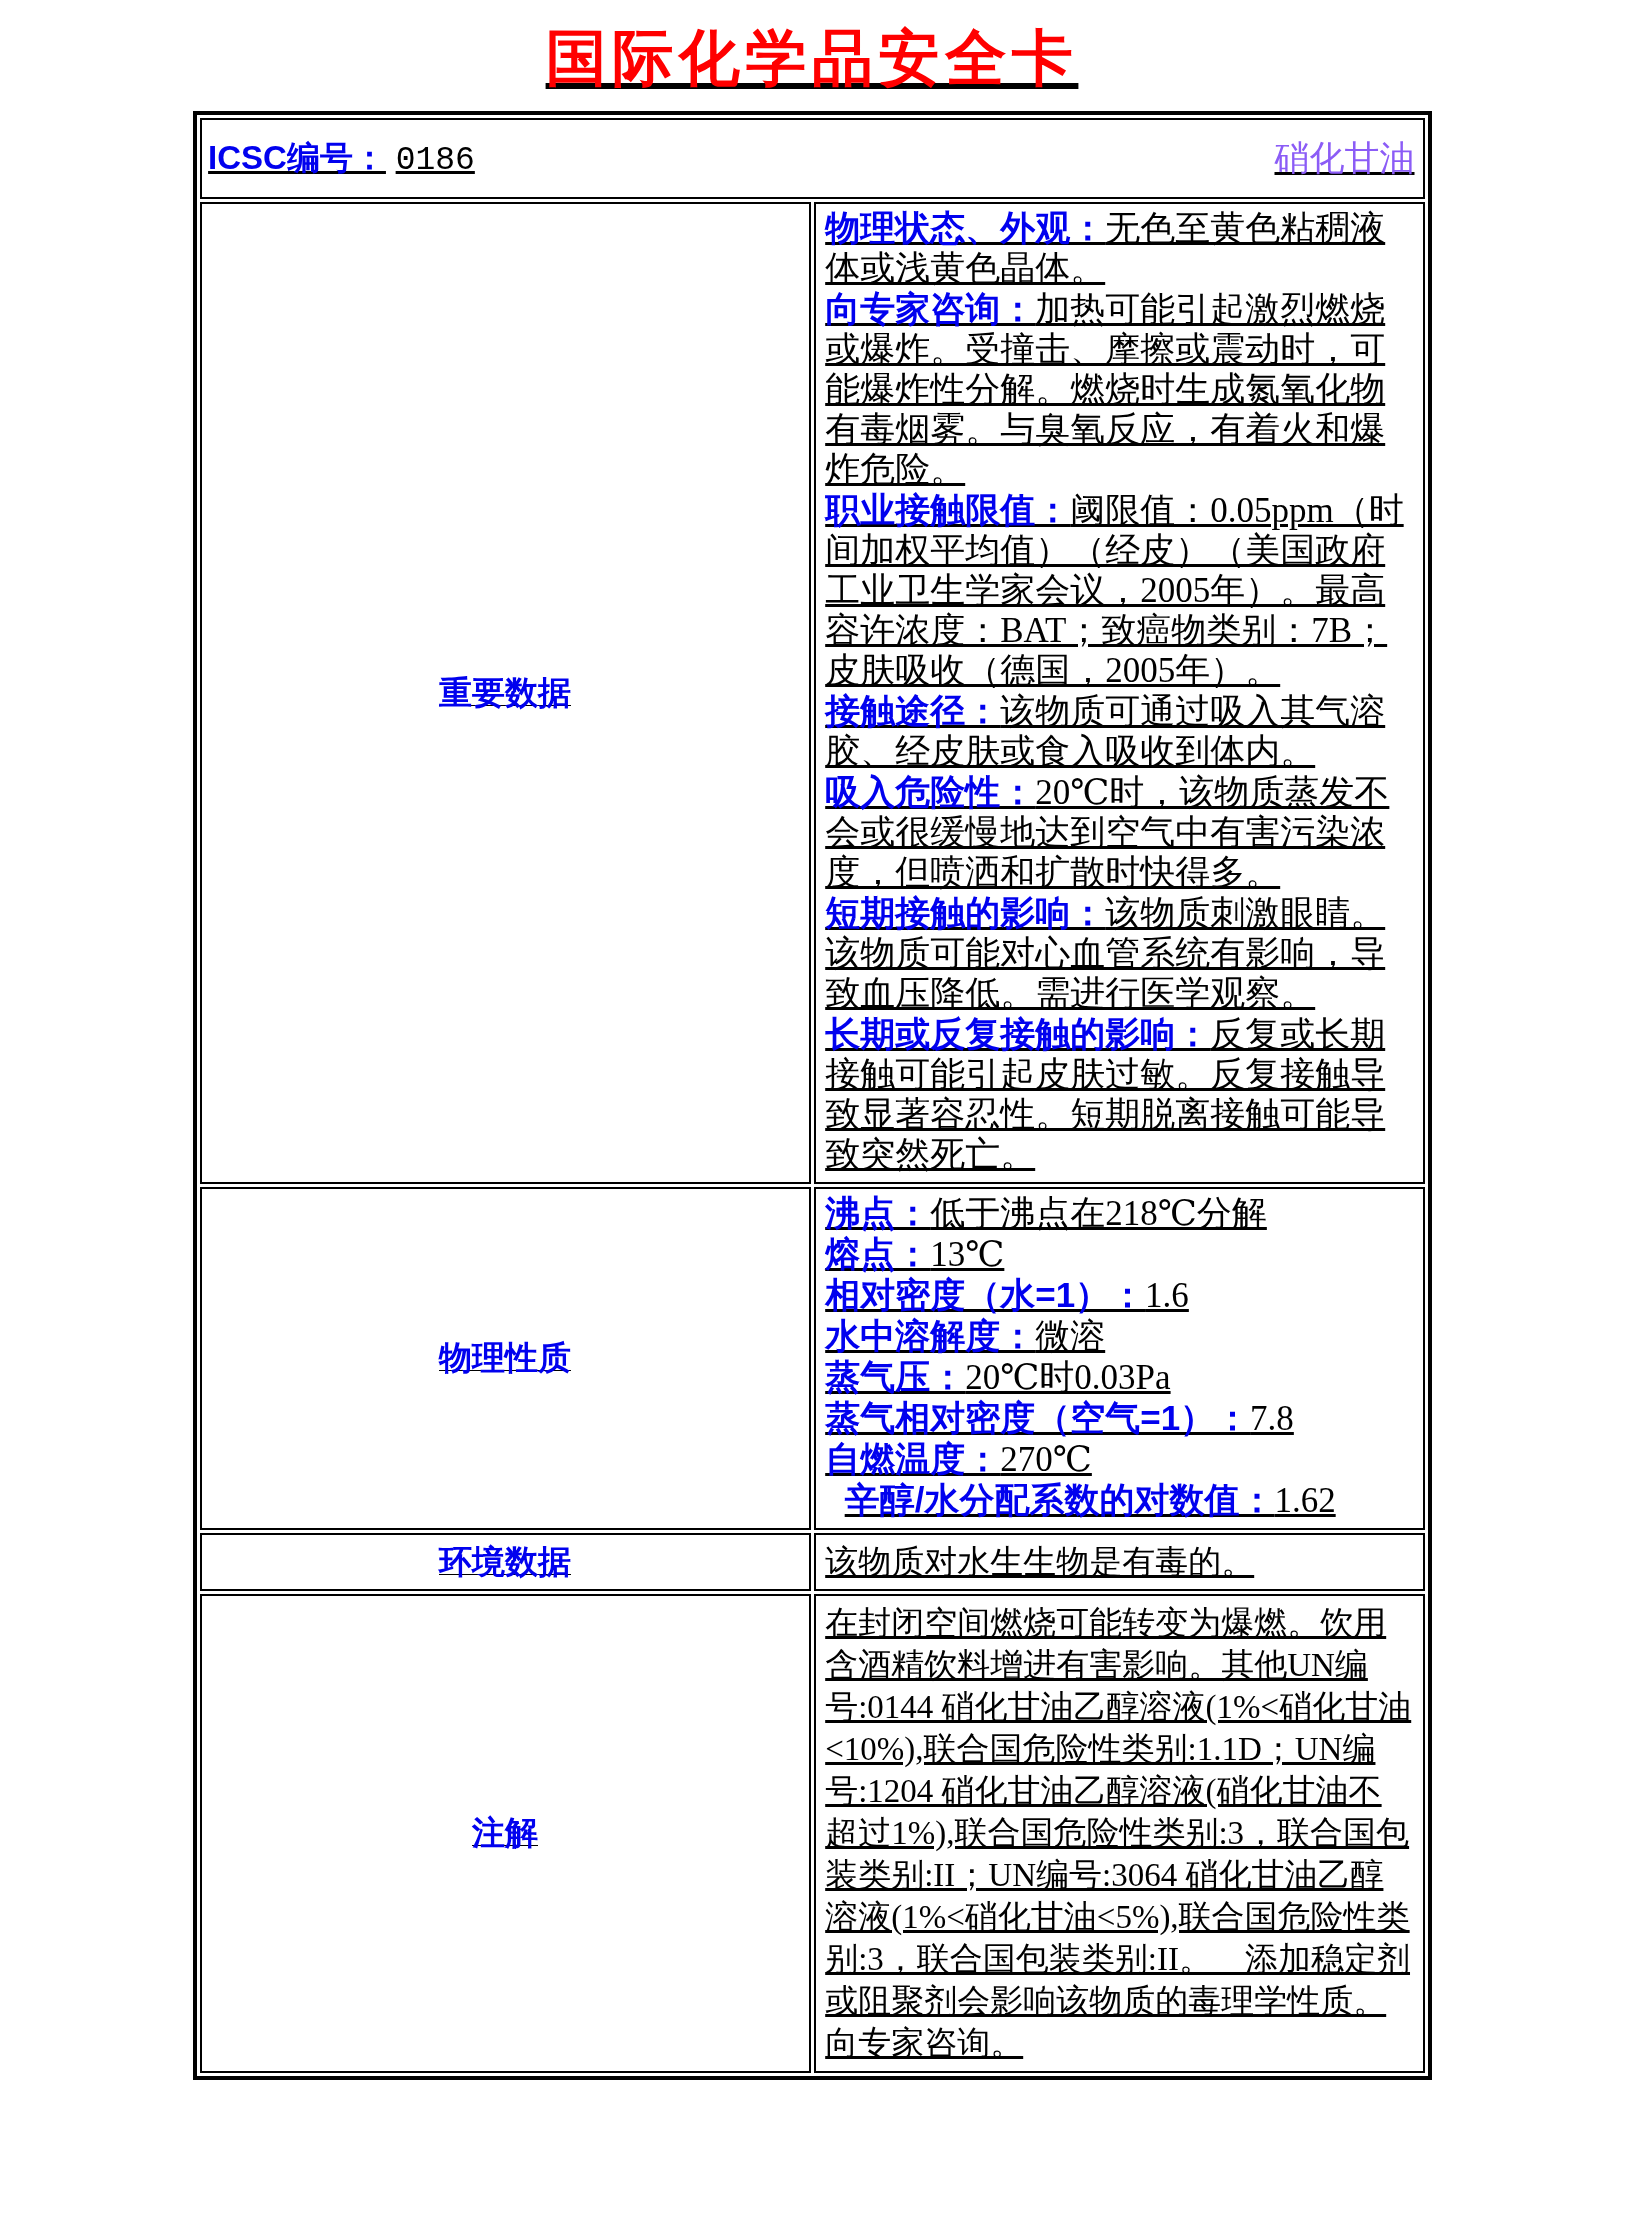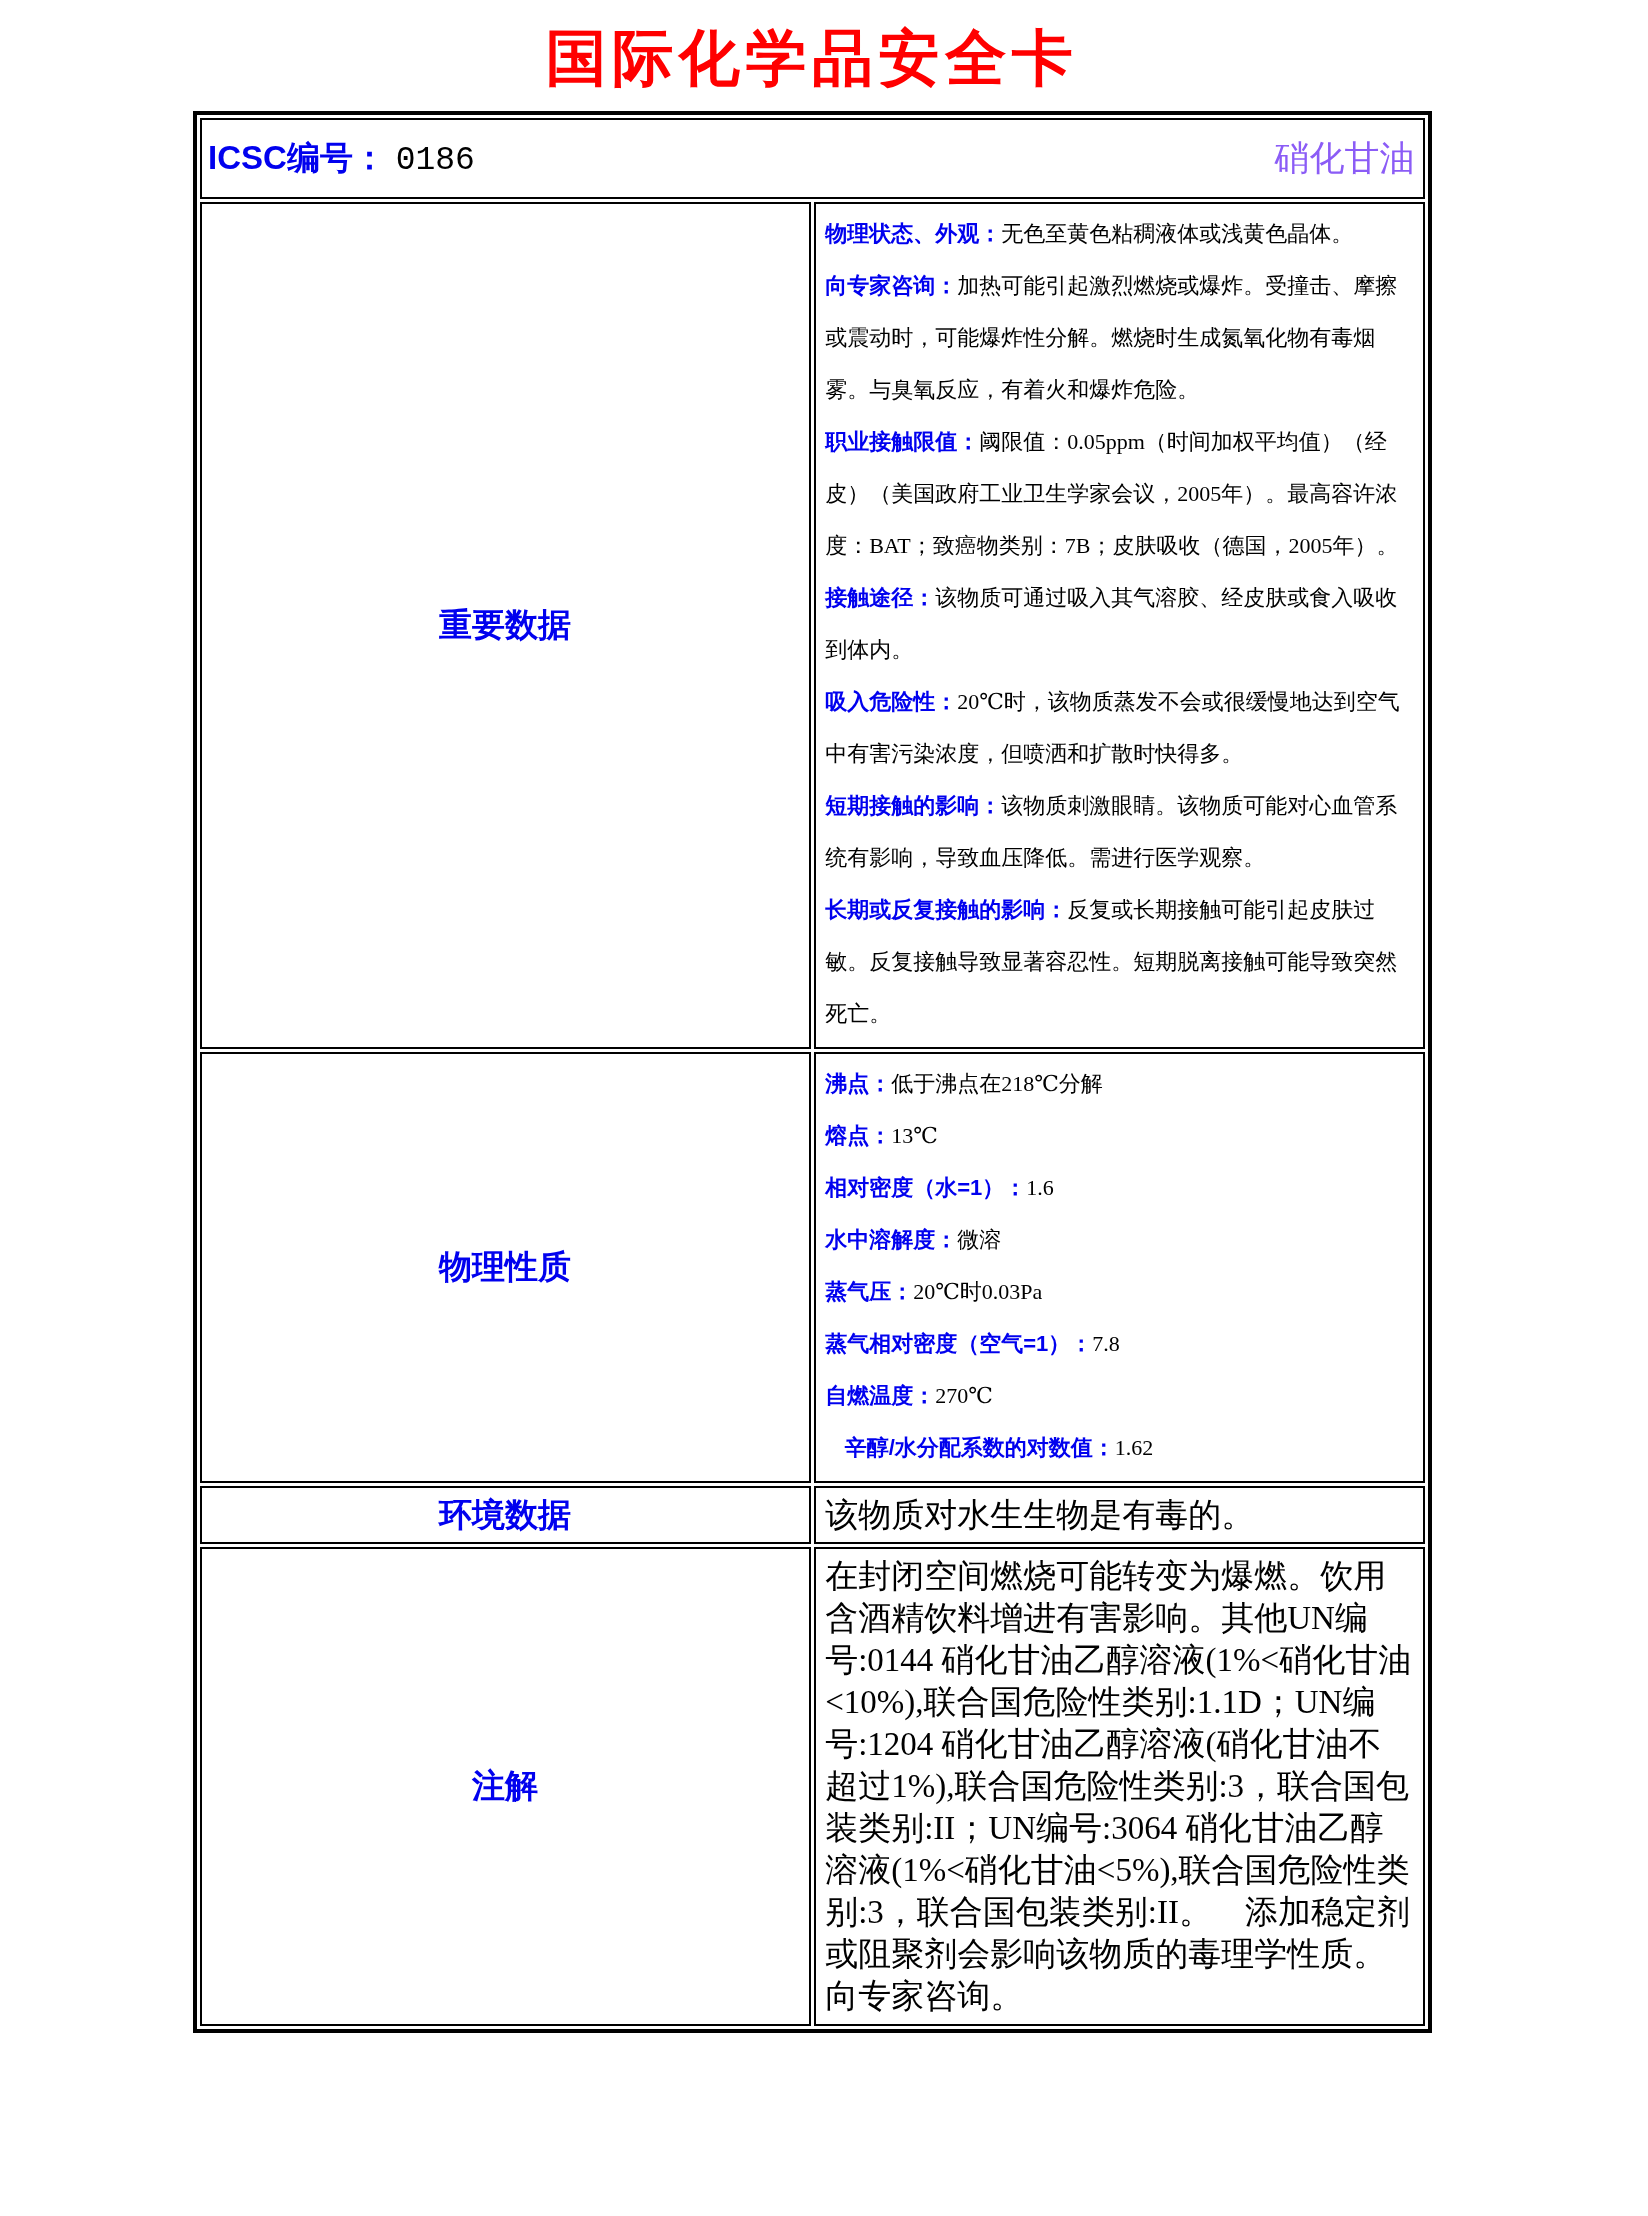--- a/index.html
+++ b/index.html
@@ -1,26 +1,26 @@
 <!DOCTYPE html>
 <html style="font-size:11px"><head>
 <meta charset="utf-8">
 <style>
   html,body{margin:0;padding:0;background:#ffffff;}
   #page{width:1624px;height:2216px;background:#ffffff;position:relative;overflow:hidden;
-        font-family:"Liberation Serif","DejaVu Serif",serif;color:#000;}
+        font-family:"Liberation Serif","DejaVu Serif",serif;color:#000;text-decoration:underline;}
   .page-title{margin:18px auto 11px auto;text-align:center;font-size:61px;font-weight:bold;
               color:#ff0000;letter-spacing:5.6px;font-family:"Liberation Serif","DejaVu Serif",serif;}
   table.card{width:1239px;margin:0 auto;border:4.2px solid #000;border-collapse:separate;
              border-spacing:3.5px;background:#fff;table-layout:fixed;}
   td{border:2.1px solid #000;vertical-align:top;background:#fff;}
   td.sec-label{width:173px;text-align:center;vertical-align:middle;}
   .blue-lbl{color:#0101ee;font-weight:bold;font-family:"Liberation Sans","DejaVu Sans",sans-serif;}
   td.sec-label .blue-lbl{font-size:33px;}
-  td.content{padding:4.2px 9.7px 7px 9.7px;font-size:22px;line-height:52px;}
+  td.content{padding:4.2px 9.7px 7px 9.7px;font-size:35px;line-height:40px;}
   td.content-notes{padding:5.6px 9.7px 7px 9.7px;font-size:33px;line-height:42px;}
   td.content-single{padding:7px 9.7px;font-size:33px;line-height:40px;vertical-align:middle;}
   td.content p{margin:0;}
   .inline-lbl{color:#0101ee;font-weight:bold;font-family:"Liberation Sans","DejaVu Sans",sans-serif;}
   .indent{padding-left:19.5px;}
   
   .hdr{display:flex;justify-content:space-between;align-items:center;padding:14px 7px 14px 5.6px;}
   .hdr-left{font-size:33px;}
   .hdr-left .num{font-family:"Liberation Mono","DejaVu Sans Mono",monospace;font-size:33px;color:#000;padding-left:9.7px;}
   .hdr-right{font-size:35px;color:#8b5cf6;}

